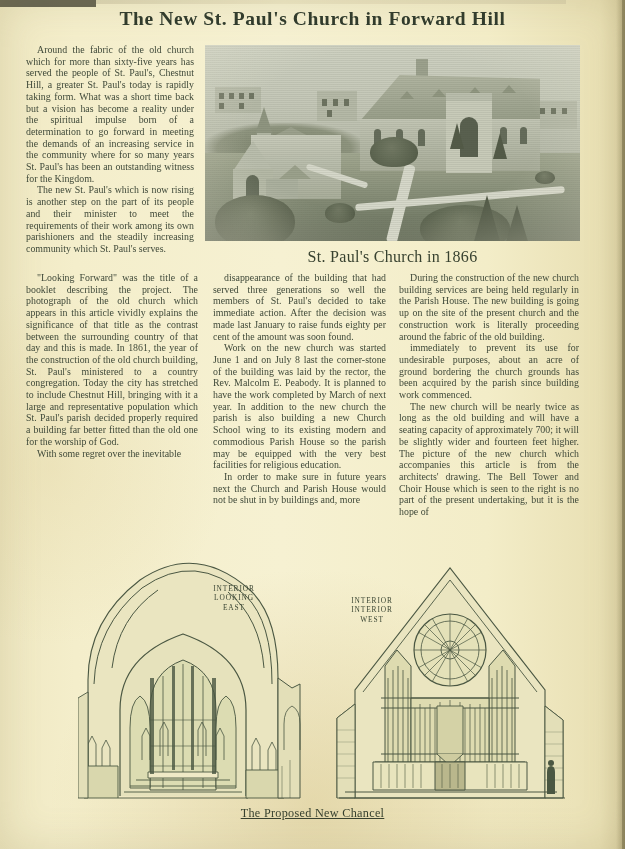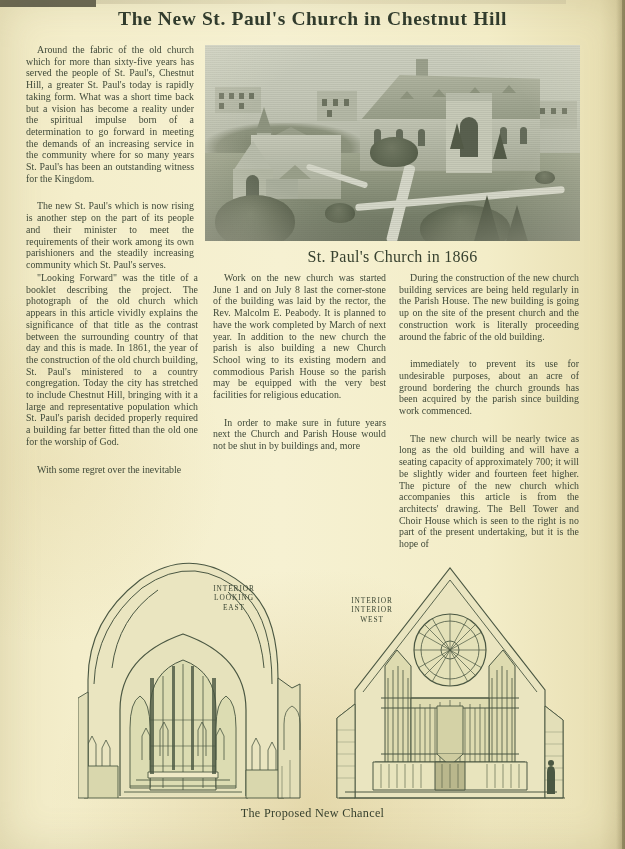--- a/index.html
+++ b/index.html
@@ -36,21 +36,21 @@
 
   
   .col{
     position:absolute;
     font-size:9.9px;line-height:11.7px;
     text-align:justify;text-justify:inter-word;
     color:#404a3a;
     -webkit-hyphens:none;hyphens:none;
   }
   .col p{margin:0;text-indent:11px;}
-  .col p + p{margin-top:16px;font-family:Liberation Serif, serif;}
+  .col p + p{margin-top:0;font-family:Liberation Serif, serif;}
   .col.narrow{left:26px;top:44px;width:168px;}
   .col.c1b{left:26px;top:272px;width:172px;}
   .col.c2{left:213px;top:272px;width:173px;}
   .col.c3{left:399px;top:272px;width:180px;}
 
   
   .photo{
     position:absolute;left:205px;top:45px;width:375px;height:196px;
     background:#b9bfa4;
     overflow:hidden;
@@ -100,21 +100,21 @@
   .conif{position:absolute;width:0;height:0;border-left:7px solid transparent;border-right:7px solid transparent;border-bottom:26px solid #4f5c3a;}
   .photo .grain{position:absolute;inset:0;opacity:.3;
     background-image:repeating-linear-gradient(0deg,rgba(60,70,45,.28) 0 1px,rgba(255,255,255,0) 1px 2px);}
   .photo .fade{position:absolute;inset:0;
     background:radial-gradient(ellipse at 50% 45%, rgba(255,255,255,0) 55%, rgba(231,226,193,.35) 100%);}
 
   .caption{
     position:absolute;text-align:center;font-size:16px;letter-spacing:.3px;color:#37412f;
   }
   .cap-photo{left:205px;top:248px;width:375px;}
-  .cap-bottom{left:0;right:0;top:806px;font-size:12.2px;}
+  .cap-bottom{left:0;right:0;top:806px;font-size:12.2px;text-decoration:underline;}
 
   
   .draw{position:absolute;overflow:hidden;}
   .dr-left{left:78px;top:560px;width:250px;height:240px;}
   .dr-right{left:325px;top:558px;width:250px;height:242px;}
   .ink{stroke:#4a5742;fill:none;}
   .ink-f{fill:#4a5742;}
   .lbl{
     position:absolute;text-align:center;font-size:7.4px;line-height:9.4px;
     letter-spacing:.9px;color:#3a4533;
@@ -122,21 +122,21 @@
   .lbl-east{left:203px;top:584px;width:62px;}
   .lbl-west{left:341px;top:596px;width:62px;}
 </style>
 </head>
 <body>
 
 <div id="paper"></div>
 <div class="edge-top-left"></div>
 <div class="edge-top-bar"></div>
 
-<h1 class="title">The New St. Paul's Church in Chestnut Hill</h1>
+<h1 class="title">The New St. Paul's Church in Forward Hill</h1>
 
 <div class="photo">
   <div class="sky"></div>
   <div class="treesfar"></div>
   <div class="grass"></div>
 
   <div class="hse" style="left:10px;top:42px;width:46px;height:26px;">
     <i style="left:4px;top:6px;width:5px;height:6px;"></i>
     <i style="left:14px;top:6px;width:5px;height:6px;"></i>
     <i style="left:24px;top:6px;width:5px;height:6px;"></i>
@@ -211,20 +211,21 @@
   <p>Around the fabric of the old church which for more than sixty-five years has served the people of St. Paul's, Chestnut Hill, a greater St. Paul's today is rapidly taking form. What was a short time back but a vision has become a reality under the spiritual impulse born of a determination to go forward in meeting the demands of an increasing service in the community where for so many years St. Paul's has been an outstanding witness for the Kingdom.</p>
   <p>The new St. Paul's which is now rising is another step on the part of its people and their minister to meet the requirements of their work among its own parishioners and the steadily increasing community which St. Paul's serves.</p>
 </div>
 
 <div class="col c1b">
   <p>"Looking Forward" was the title of a booklet describing the project. The photograph of the old church which appears in this article vividly explains the significance of that title as the contrast between the surrounding country of that day and this is made. In 1861, the year of the construction of the old church building, St. Paul's ministered to a country congregation. Today the city has stretched to include Chestnut Hill, bringing with it a large and representative population which St. Paul's parish decided properly required a building far better fitted than the old one for the worship of God.</p>
   <p>With some regret over the inevitable</p>
 </div>
 
 <div class="col c2">
+  <p>disappearance of the building that had served three generations so well the members of St. Paul's decided to take immediate action. After the decision was made last January to raise funds eighty per cent of the amount was soon found.</p>
   <p>Work on the new church was started June 1 and on July 8 last the corner-stone of the building was laid by the rector, the Rev. Malcolm E. Peabody. It is planned to have the work completed by March of next year. In addition to the new church the parish is also building a new Church School wing to its existing modern and commodious Parish House so the parish may be equipped with the very best facilities for religious education.</p>
   <p>In order to make sure in future years next the Church and Parish House would not be shut in by buildings and, more</p>
 </div>
 
 <div class="col c3">
   <p>During the construction of the new church building services are being held regularly in the Parish House. The new building is going up on the site of the present church and the construction work is literally proceeding around the fabric of the old building.</p>
   <p>immediately to prevent its use for undesirable purposes, about an acre of ground bordering the church grounds has been acquired by the parish since building work commenced.</p>
   <p>The new church will be nearly twice as long as the old building and will have a seating capacity of approximately 700; it will be slightly wider and fourteen feet higher. The picture of the new church which accompanies this article is from the architects' drawing. The Bell Tower and Choir House which is seen to the right is no part of the present undertaking, but it is the hope of</p>
 </div>
 

